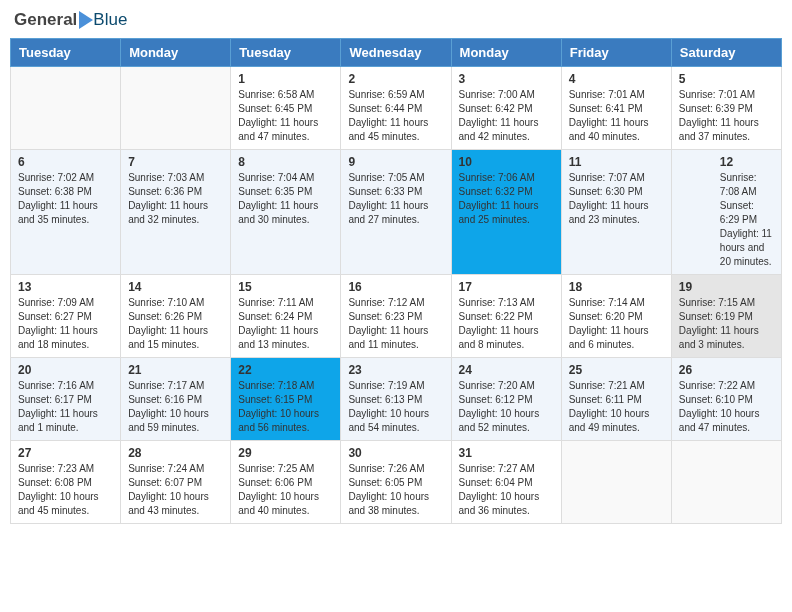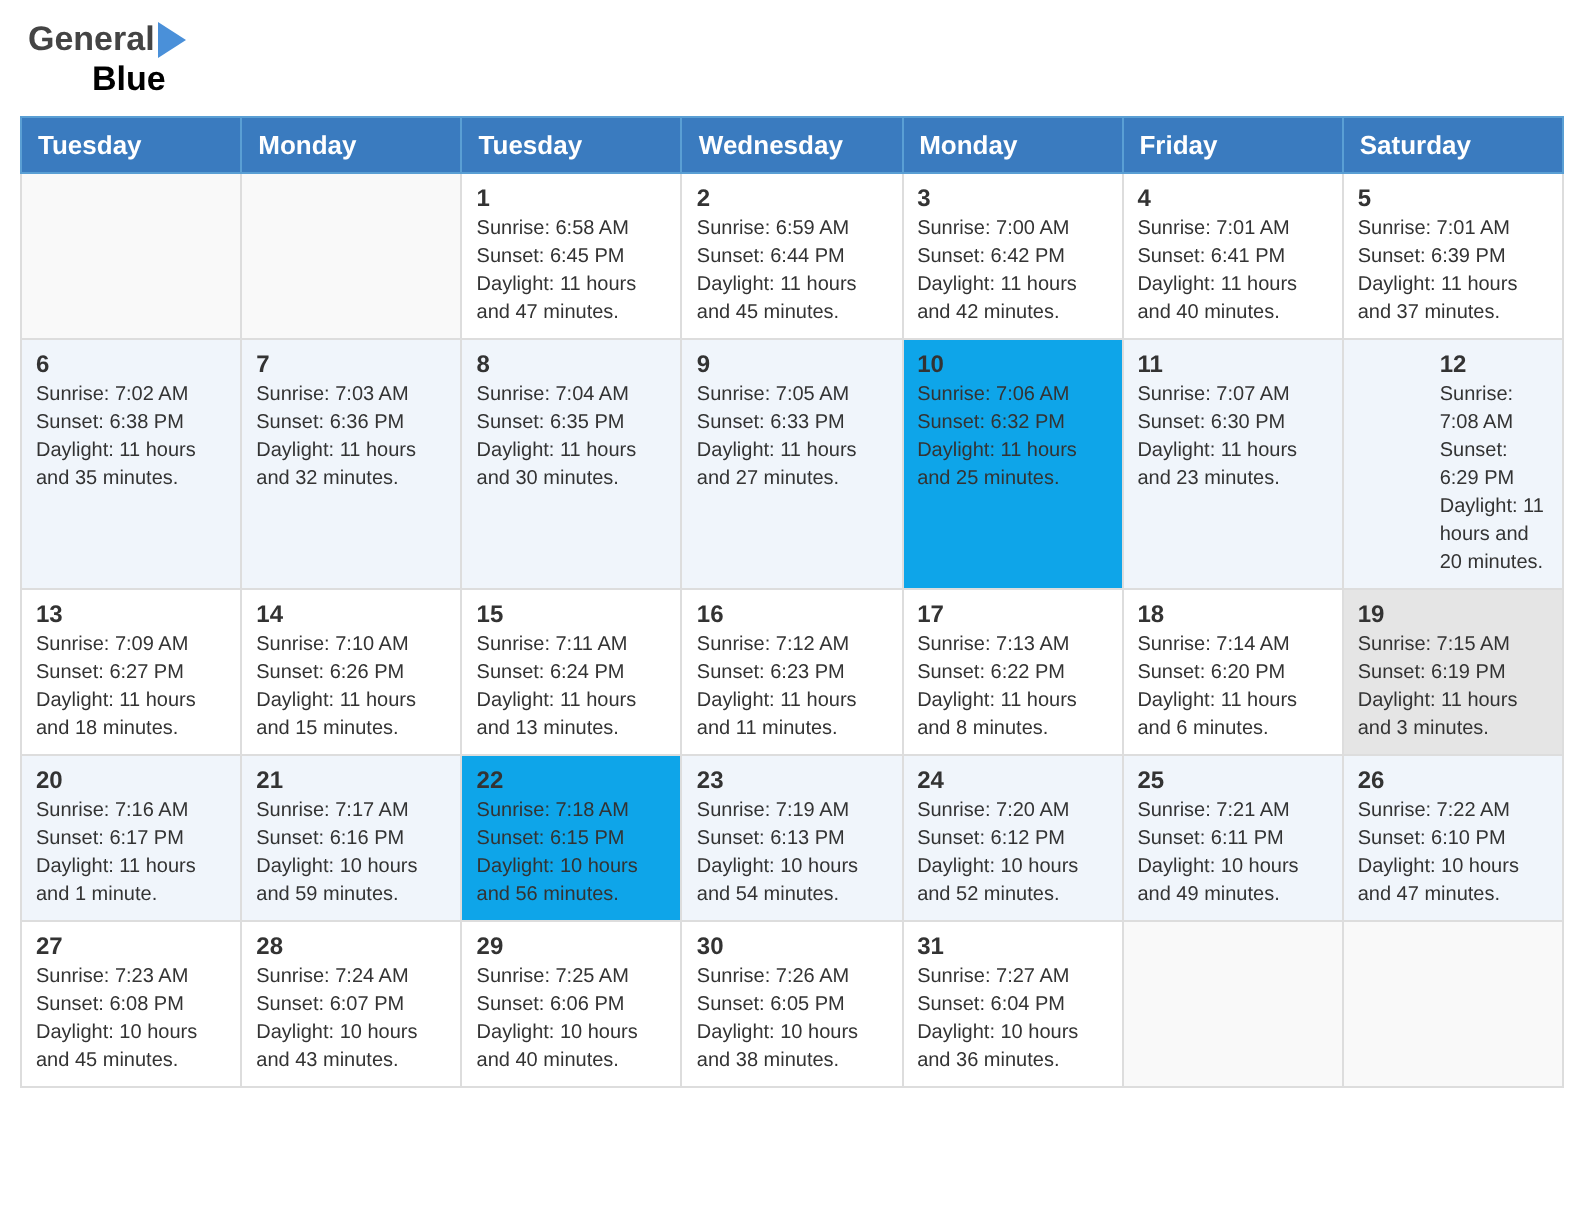--- a/index.html
+++ b/index.html
@@ -12,21 +12,21 @@
     }
     .header {
       display: flex;
       justify-content: space-between;
       align-items: flex-start;
       margin-bottom: 8px;
       padding: 0 4px;
     }
     .logo {
       display: flex;
-      flex-direction: column;
+      flex-direction: row;
       align-items: flex-start;
       justify-content: space-between;
     }
     .title-section {
       text-align: right;
     }
     .month-title {
       font-size: 36px;
       font-weight: bold;
       color: #333;
@@ -95,23 +95,22 @@
       border-left: 14px solid #4a90d9;
       margin-left: 2px;
       vertical-align: middle;
     }
     .logo-row {
       display: flex;
       align-items: center;
     }
     .logo-line2 {
       font-size: 17px;
-      font-weight: bold;
-      color: #000000;
-      margin-left: 32px;
+      font-weight: normal;
+      color: #0c4a6e;
     }
   </style>
 </head>
 <body>
 
 <div class="header">
   <div class="logo">
     <div class="logo-row">
       <span class="logo-text-general">General</span>
       <span class="logo-arrow"></span>

